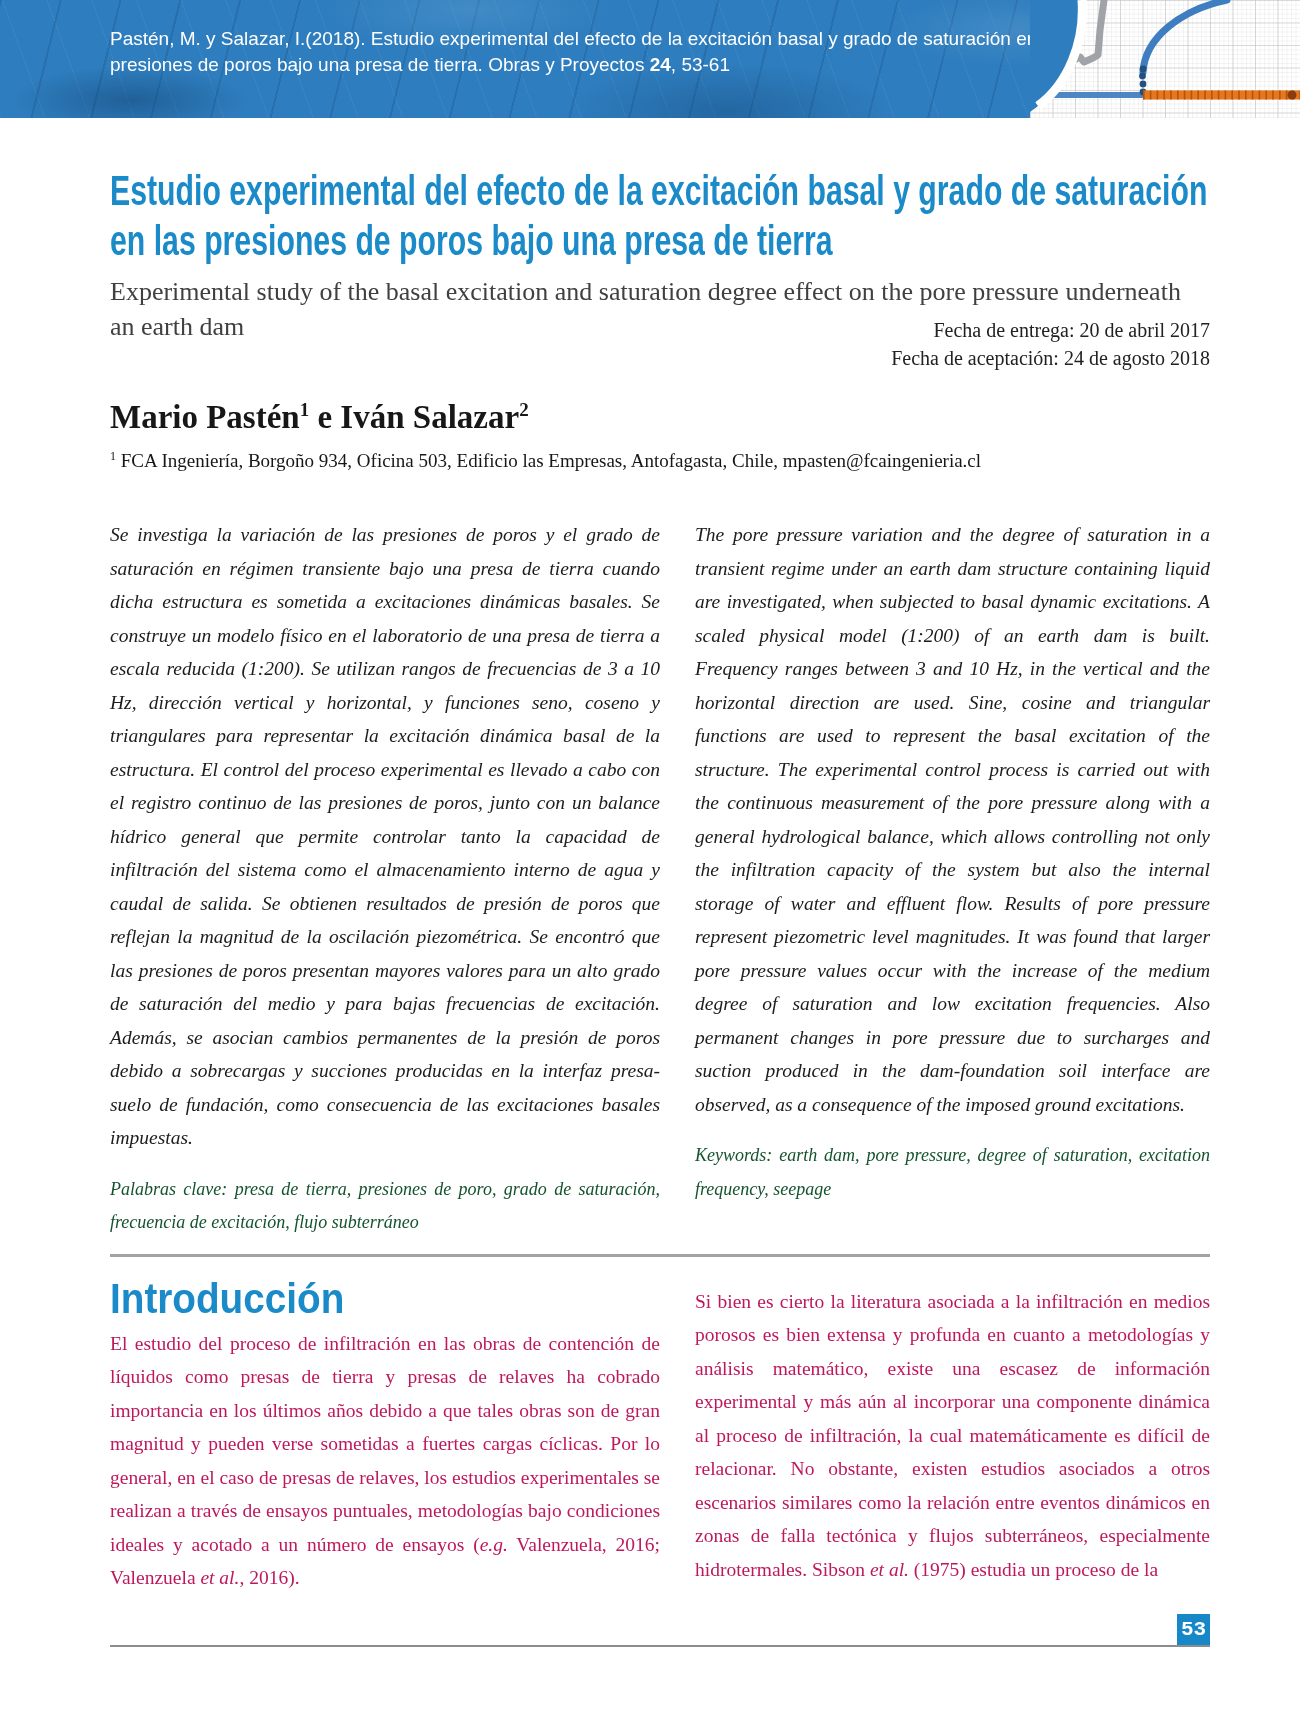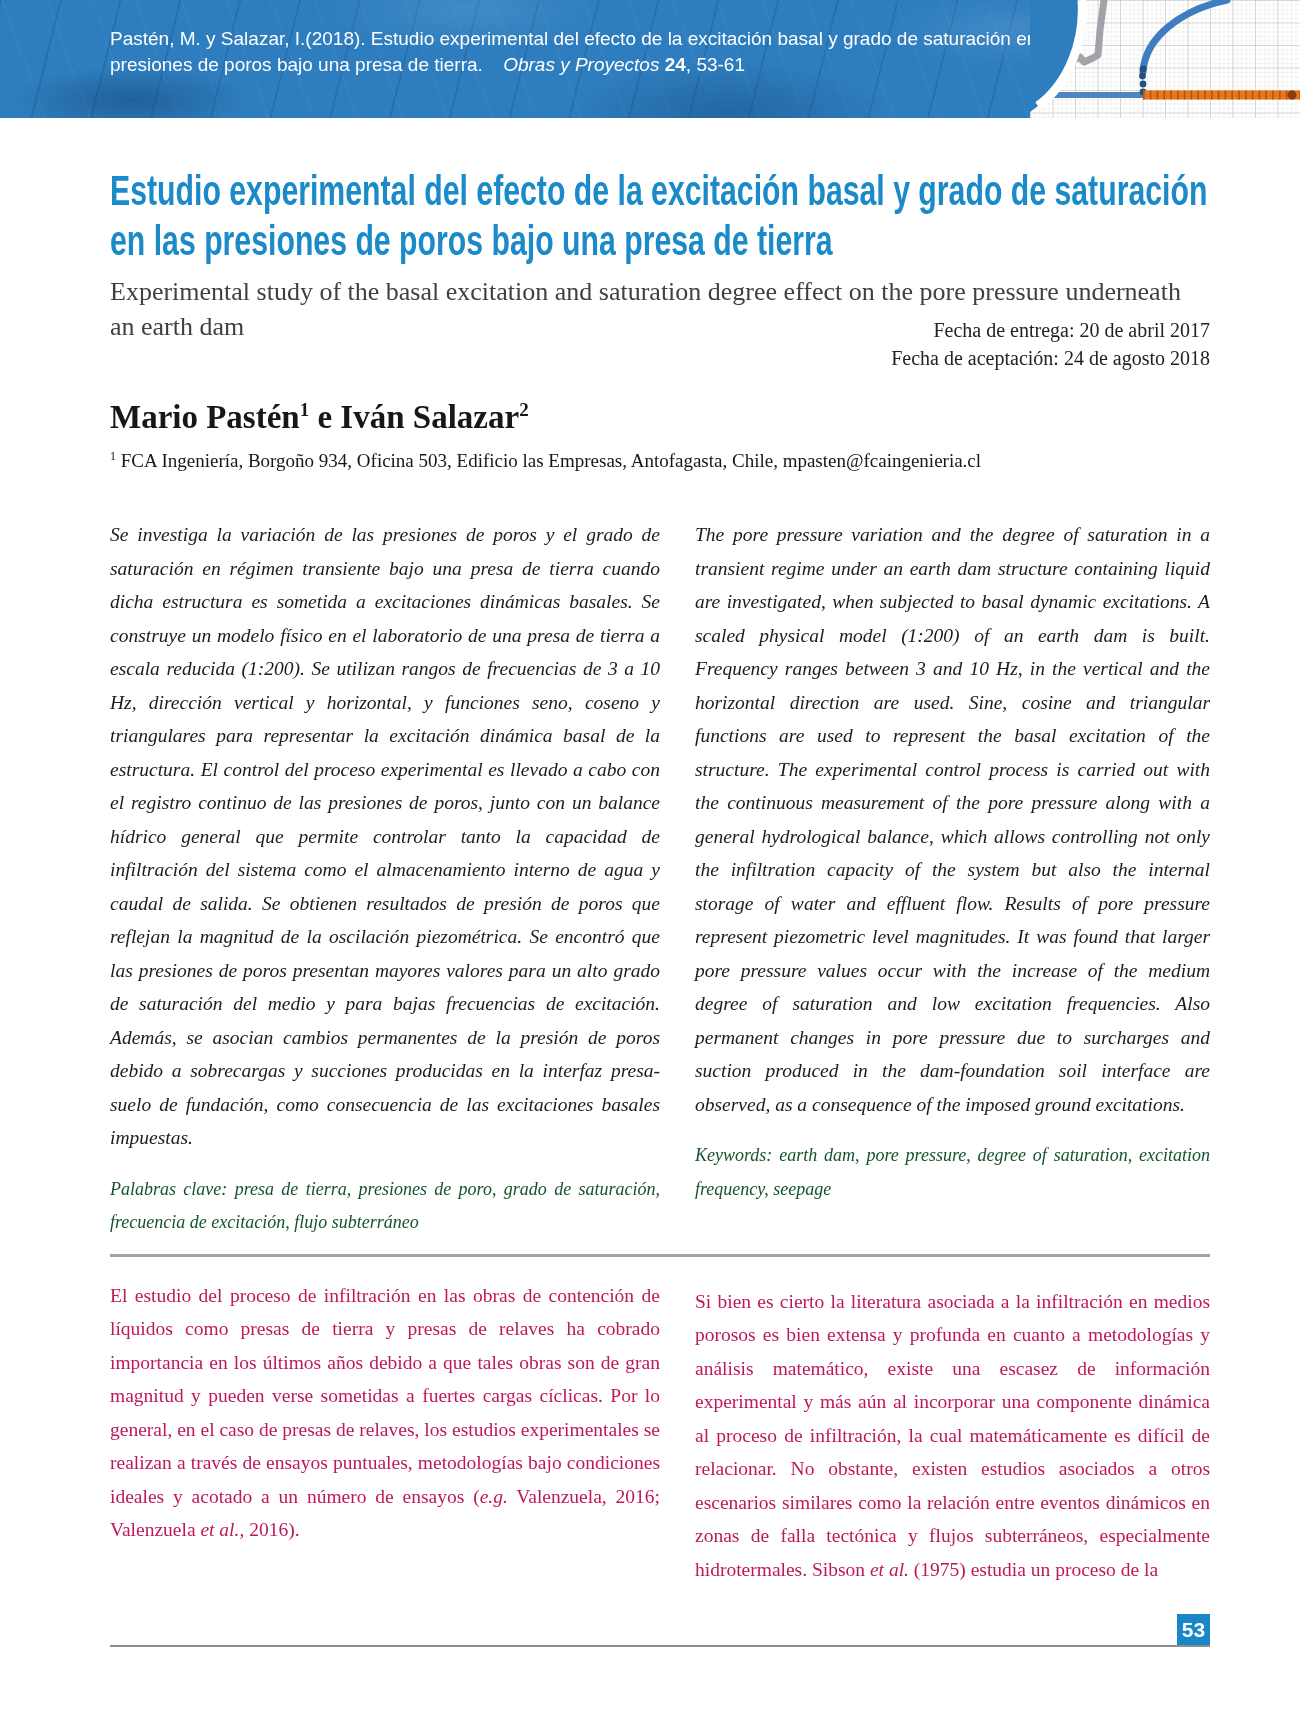--- a/index.html
+++ b/index.html
@@ -21,21 +21,21 @@
       radial-gradient(ellipse 210px 60px at 78% 25%, rgba(120,175,220,.26), transparent 60%),
       repeating-linear-gradient(104deg, rgba(10,45,85,.16) 0 2px, transparent 2px 58px),
       repeating-linear-gradient(70deg, rgba(255,255,255,.05) 0 1px, transparent 1px 42px),
       #2e7dbe;
   }
   .banner-citation{
     position:absolute;left:110px;top:26px;width:1030px;
     font-family:"Liberation Sans", sans-serif;
     font-size:19px;line-height:26px;color:#ffffff;
   }
-  .banner-citation .jit{font-style:italic;margin-left:15px;}
+  .banner-citation .jit{}
   .banner-citation .jb{font-weight:bold;}
   .banner-deco{position:absolute;top:0;right:0;width:270px;height:118px;display:block;}
   
   .content{position:absolute;left:110px;top:118px;width:1100px;margin-top:24px;}
   .title-wrap{margin-top:24px;height:100px;overflow:visible;}
   .title{
     width:1530px;transform:scaleX(0.72);transform-origin:0 0;
     font-family:"Liberation Sans", sans-serif;
     font-weight:700;font-size:42px;line-height:50px;
     color:#1b8ac9;letter-spacing:0;
@@ -84,21 +84,21 @@
   .col-right .body-text{margin-top:0;padding-top:10px;}
   .it{font-style:italic;}
   
   .footer{
     position:absolute;left:110px;bottom:66px;width:1100px;height:31px;
     border-bottom:2px solid #8d8d8d;
   }
   .page-num-box{
     position:absolute;right:0;bottom:0;width:33px;height:31px;
     background:#1787c8;color:#ffffff;
-    font-family:Liberation Sans, sans-serif;font-weight:700;font-size:21px;
+    font-family:Liberation Mono, monospace;font-weight:700;font-size:21px;
     display:flex;align-items:center;justify-content:center;
   }
 </style>
 </head>
 <body>
 
 <div class="page">
 
   <div class="banner">
     <div class="banner-citation">
@@ -165,20 +165,23 @@
       <div class="col-right">
         <p class="abstract-text">The pore pressure variation and the degree of saturation in a transient regime under an earth dam structure containing liquid are investigated, when subjected to basal dynamic excitations. A scaled physical model (1:200) of an earth dam is built. Frequency ranges between 3 and 10 Hz, in the vertical and the horizontal direction are used. Sine, cosine and triangular functions are used to represent the basal excitation of the structure. The experimental control process is carried out with the continuous measurement of the pore pressure along with a general hydrological balance, which allows controlling not only the infiltration capacity of the system but also the internal storage of water and effluent flow. Results of pore pressure represent piezometric level magnitudes. It was found that larger pore pressure values occur with the increase of the medium degree of saturation and low excitation frequencies. Also permanent changes in pore pressure due to surcharges and suction produced in the dam-foundation soil interface are observed, as a consequence of the imposed ground excitations.</p>
         <p class="keywords">Keywords: earth dam, pore pressure, degree of saturation, excitation frequency, seepage</p>
       </div>
     </div>
 
     <div class="section-rule"></div>
 
     <div class="cols intro-section">
       <div class="col-left">
+        <div class="intro-heading-wrap">
+          <div class="intro-heading">Introducción</div>
+        </div>
         <p class="body-text">
           <span>El estudio del proceso de infiltración en las obras de contención de líquidos como presas de tierra y presas de relaves ha cobrado importancia en los últimos años debido a que tales obras son de gran magnitud y pueden verse sometidas a fuertes cargas cíclicas. Por lo general, en el caso de presas de relaves, los estudios experimentales se realizan a través de ensayos puntuales, metodologías bajo condiciones ideales y acotado a un número de ensayos (</span><span class="it">e.g.</span><span> Valenzuela, 2016; Valenzuela </span><span class="it">et al.</span><span>, 2016).</span>
         </p>
       </div>
       <div class="col-right">
         <p class="body-text">
           <span>Si bien es cierto la literatura asociada a la infiltración en medios porosos es bien extensa y profunda en cuanto a metodologías y análisis matemático, existe una escasez de información experimental y más aún al incorporar una componente dinámica al proceso de infiltración, la cual matemáticamente es difícil de relacionar. No obstante, existen estudios asociados a otros escenarios similares como la relación entre eventos dinámicos en zonas de falla tectónica y flujos subterráneos, especialmente hidrotermales. Sibson </span><span class="it">et al.</span><span> (1975) estudia un proceso de la</span>
         </p>
       </div>
     </div>

